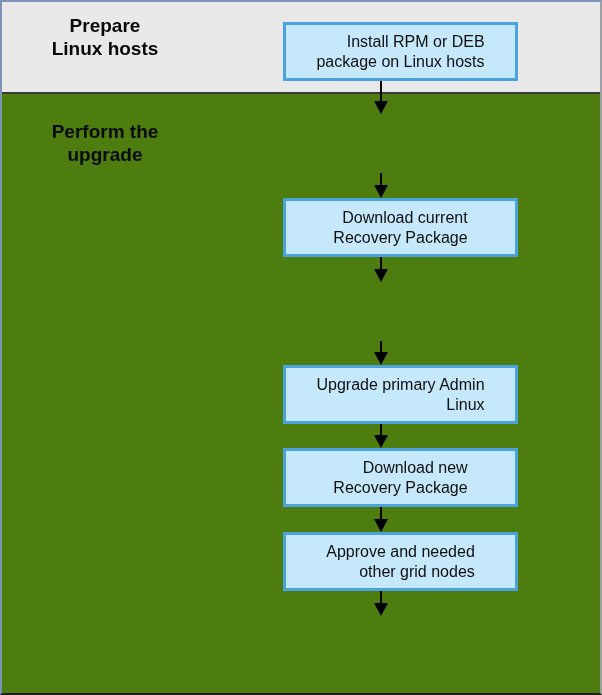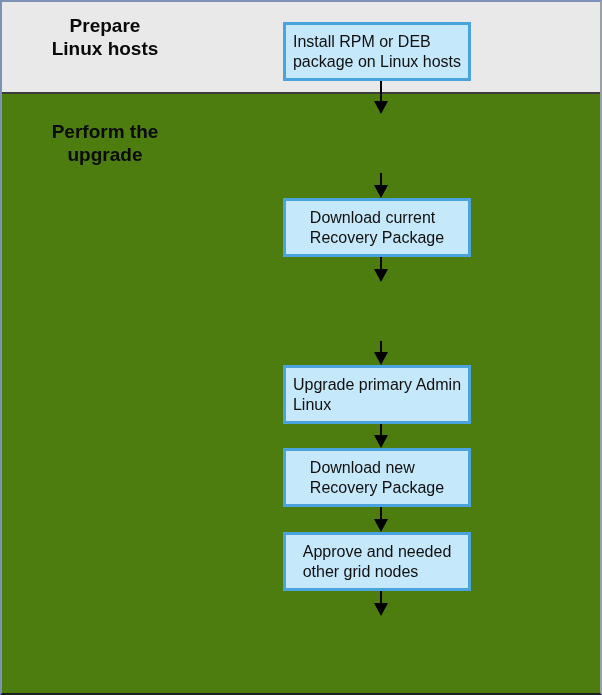--- a/index.html
+++ b/index.html
@@ -38,29 +38,29 @@
     font-weight: bold;
     color: #0a0a0a;
     line-height: 23px;
     white-space: pre-line;
   }
   .label-prepare { top: 12px; }
   .label-perform { top: 118px; }
   .flow-box {
     position: absolute;
     left: 281px;
-    width: 188px;
+    width: 235px;
     height: 59px;
     box-sizing: border-box;
     background: #c5e8fa;
     border: 3px solid #4aa3dd;
     display: flex;
     align-items: center;
     justify-content: center;
-    text-align: left;
+    text-align: right;
   }
   .box-text {
     font-size: 16px;
     line-height: 20px;
     color: #101010;
     white-space: pre-line;
   }
   .arrow {
     position: absolute;
     left: 372px;

